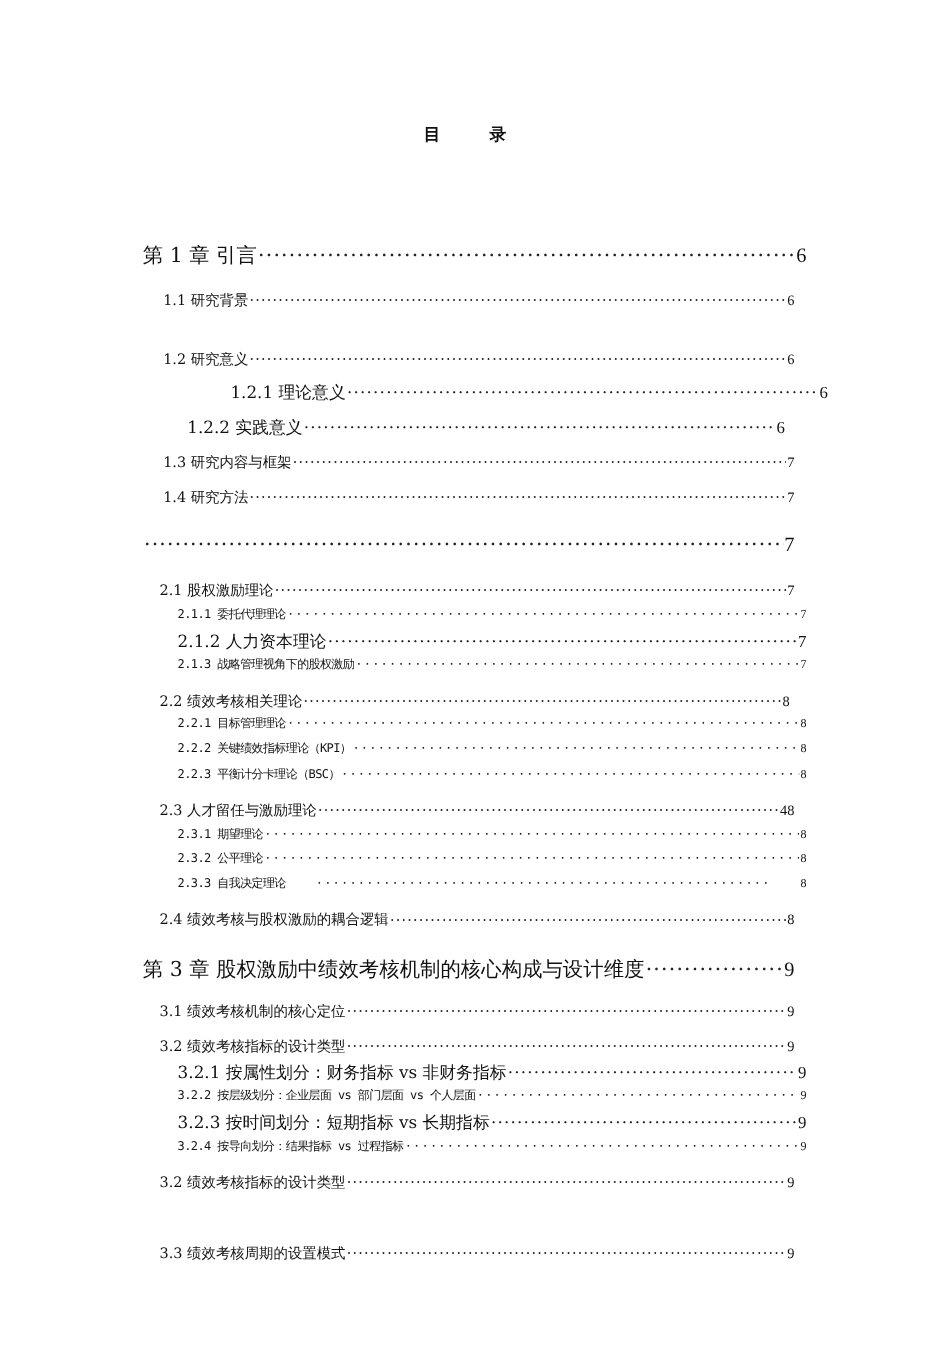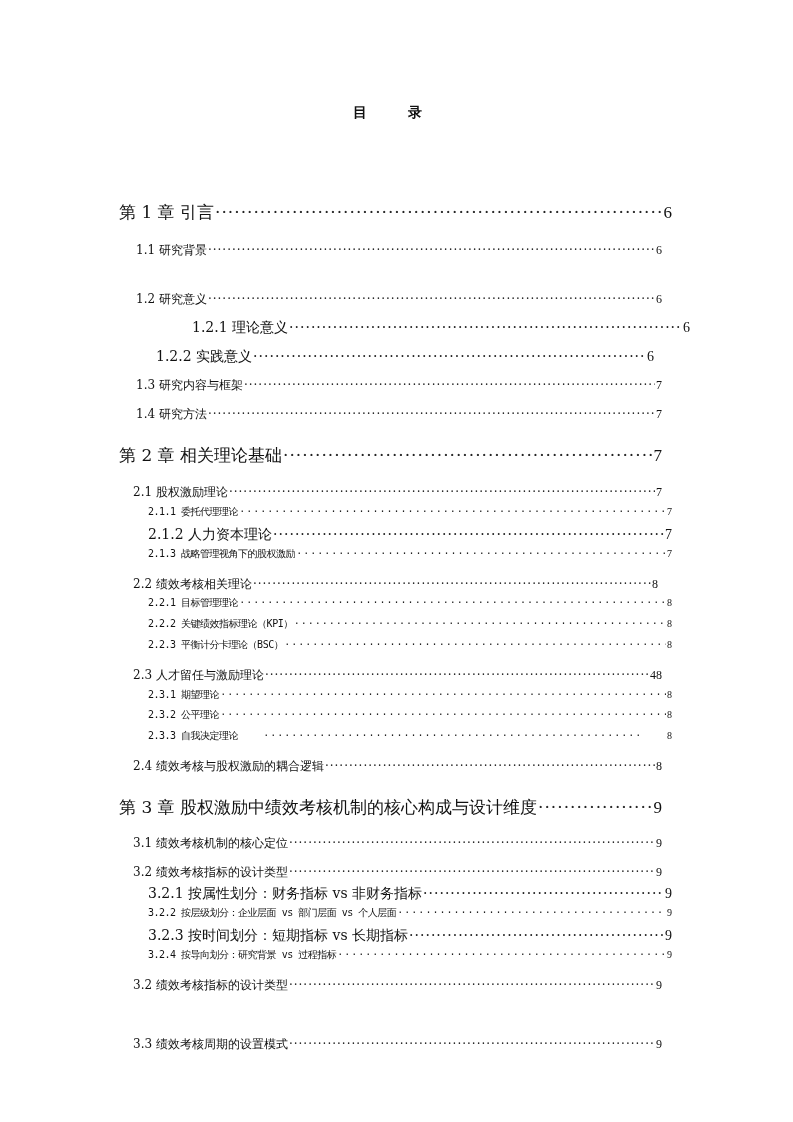--- a/index.html
+++ b/index.html
@@ -54,21 +54,20 @@
       <span class="label">1.3  研究内容与框架</span>
       <span class="dots"></span>
       <span class="page">7</span>
     </div>
   <div class="entry lvl1" style="top:406px;left:136px;width:526px;">
       <span class="label">1.4  研究方法</span>
       <span class="dots"></span>
       <span class="page">7</span>
     </div>
   <div class="entry lvl0" style="top:444px;left:119px;width:543px;">
-      <span class="label">第 2 章  相关理论基础 </span>
       <span class="dots"></span>
       <span class="page">7</span>
     </div>
   <div class="entry lvl1" style="top:484px;left:133px;width:529px;">
       <span class="label">2.1  股权激励理论</span>
       <span class="dots"></span>
       <span class="page">7</span>
     </div>
   <div class="entry lvl2m" style="top:505px;left:148px;width:524px;">
       <span class="label">2.1.1  委托代理理论</span>
@@ -118,21 +117,21 @@
   <div class="entry lvl2m" style="top:708px;left:148px;width:524px;">
       <span class="label">2.3.2 公平理论</span>
       <span class="dots"></span>
       <span class="page">8</span>
     </div>
   <div class="entry lvl2m" style="top:729px;left:148px;width:524px;gap:24px;">
       <span class="label">2.3.3 自我决定理论</span>
       <span class="dots"></span>
       <span class="page">8</span>
     </div>
-  <div class="entry lvl1" style="top:758px;left:133px;width:529px;">
+  <div class="entry lvl1" style="top:758px;left:133px;width:529px;align-items:center;">
       <span class="label">2.4  绩效考核与股权激励的耦合逻辑 </span>
       <span class="dots"></span>
       <span class="page">8</span>
     </div>
   <div class="entry lvl0" style="top:796px;left:119px;width:543px;">
       <span class="label">第 3 章  股权激励中绩效考核机制的核心构成与设计维度 </span>
       <span class="dots"></span>
       <span class="page">9</span>
     </div>
   <div class="entry lvl1" style="top:835px;left:133px;width:529px;">
@@ -154,21 +153,21 @@
       <span class="label">3.2.2 按层级划分：企业层面 vs 部门层面 vs 个人层面</span>
       <span class="dots"></span>
       <span class="page">9</span>
     </div>
   <div class="entry lvl2" style="top:927px;left:148px;width:524px;">
       <span class="label">3.2.3  按时间划分：短期指标 vs 长期指标</span>
       <span class="dots"></span>
       <span class="page">9</span>
     </div>
   <div class="entry lvl2m" style="top:948px;left:148px;width:524px;">
-      <span class="label">3.2.4  按导向划分：研究背景 vs 过程指标</span>
+      <span class="label">3.2.4  按导向划分：结果指标 vs 过程指标</span>
       <span class="dots"></span>
       <span class="page">9</span>
     </div>
   <div class="entry lvl1" style="top:977px;left:133px;width:529px;">
       <span class="label">3.2  绩效考核指标的设计类型</span>
       <span class="dots"></span>
       <span class="page">9</span>
     </div>
   <div class="entry lvl1" style="top:1006px;left:133px;width:529px;margin-top:30px;">
       <span class="label">3.3 绩效考核周期的设置模式</span>

